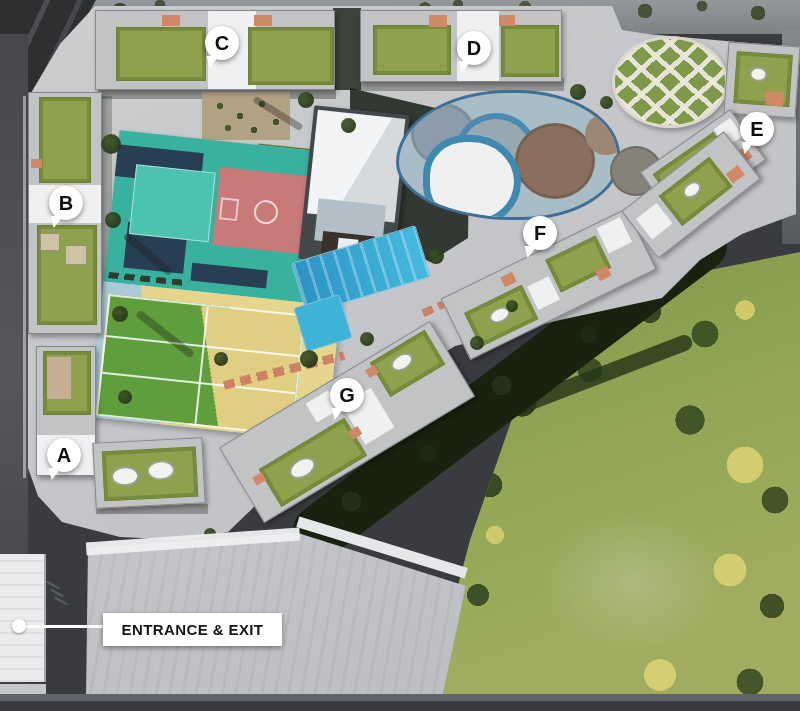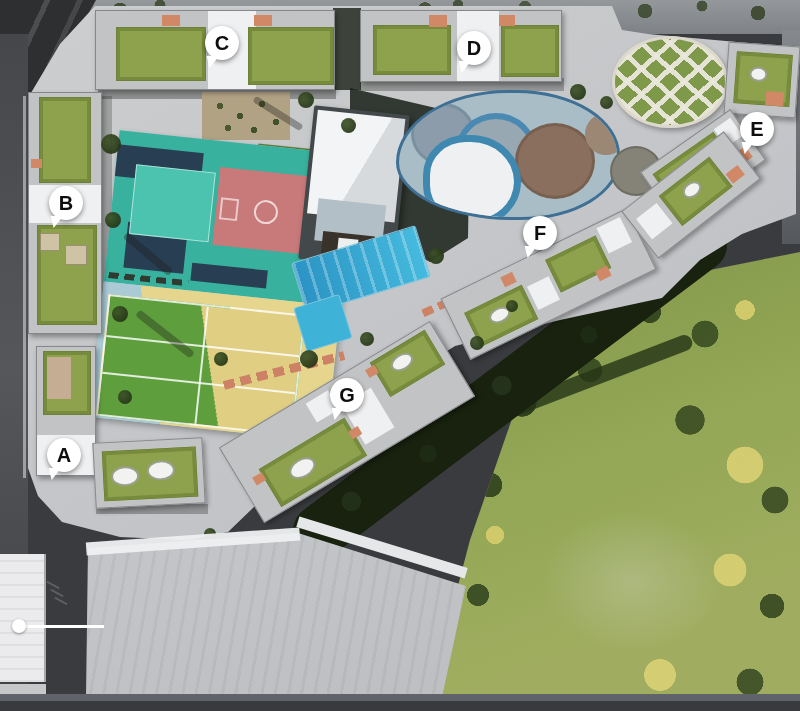--- a/index.html
+++ b/index.html
@@ -282,20 +282,21 @@
   <div class="a" style="left:46px;top:584px;width:14px;height:2px;background:#5b5e62;transform:rotate(28deg);"></div>
   <div class="a" style="left:50px;top:592px;width:14px;height:2px;background:#5b5e62;transform:rotate(28deg);"></div>
   <div class="a" style="left:54px;top:600px;width:14px;height:2px;background:#5b5e62;transform:rotate(28deg);"></div>
   <div class="a" style="left:0;top:684px;width:46px;height:27px;background:#c6c7c9;"></div>
 
   <div class="a" style="left:0;top:694px;width:800px;height:8px;background:#60646a;"></div>
   <div class="a" style="left:0;top:701px;width:800px;height:10px;background:#393a3d;"></div>
 
   <div class="a" style="left:25px;top:625px;width:79px;height:3px;background:#fff;z-index:39;"></div>
   <div class="a" style="left:12px;top:619px;width:14px;height:14px;border-radius:50%;background:#fff;box-shadow:0 1px 3px rgba(0,0,0,.4);z-index:39;"></div>
+  <div class="a entrance" style="left:103px;top:613px;width:179px;height:33px;">ENTRANCE &amp; EXIT</div>
 
   <div class="a marker" style="left:47px;top:438px;">
     <span>A</span>
     <span class="tail"></span>
   </div>
   <div class="a marker" style="left:49px;top:186px;">
     <span>B</span>
     <span class="tail"></span>
   </div>
   <div class="a marker" style="left:205px;top:26px;">

